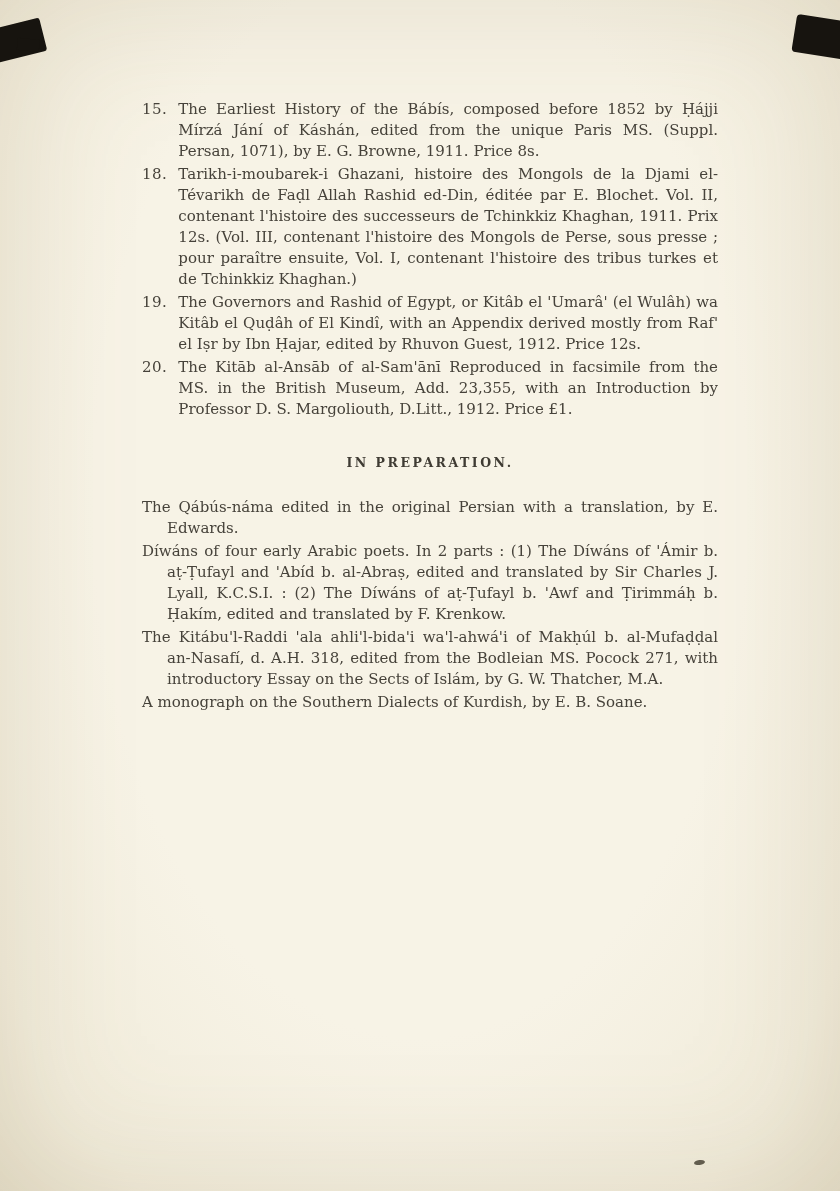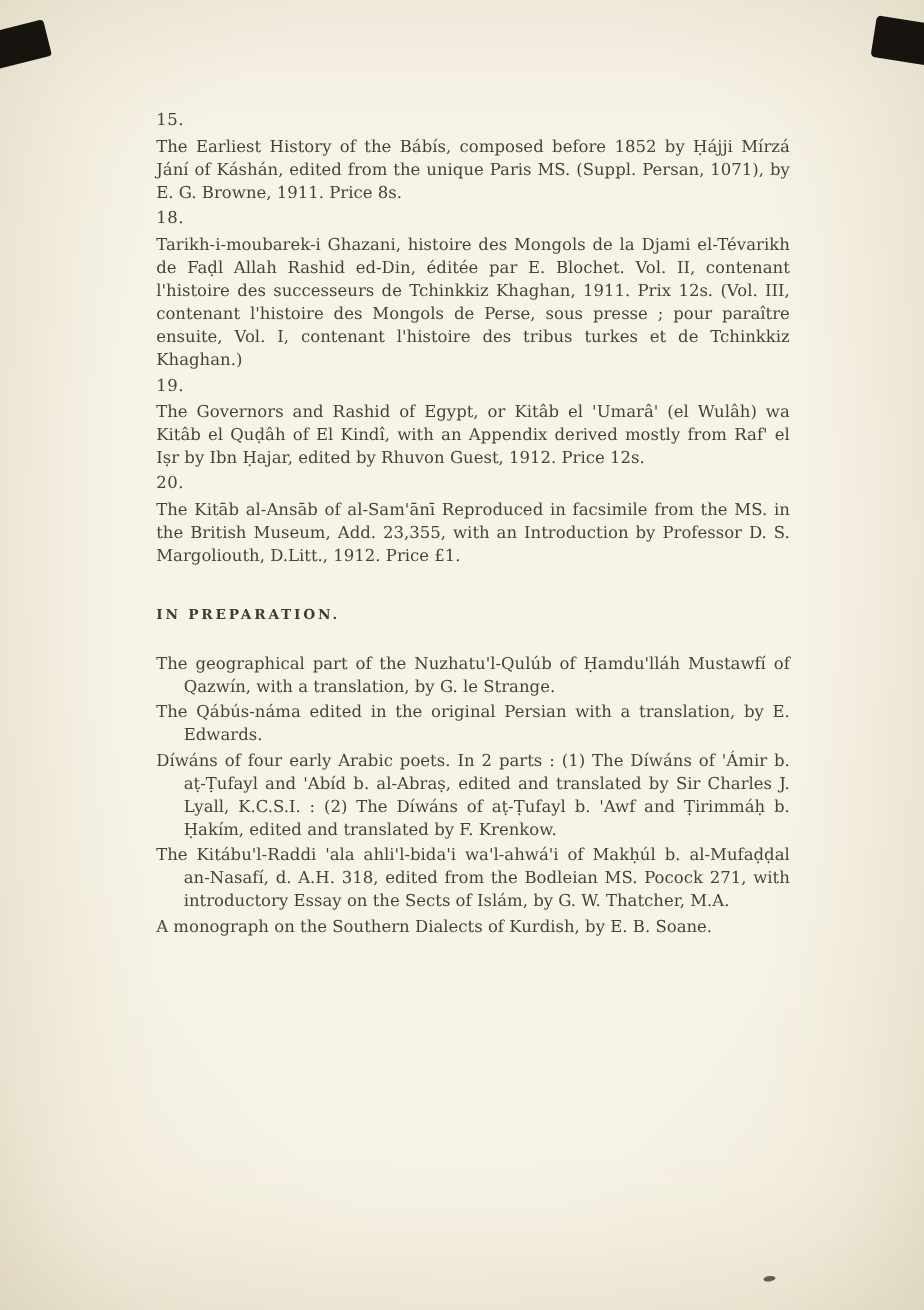--- a/index.html
+++ b/index.html
@@ -15,25 +15,26 @@
   }
   .artifact{position:absolute;background:#17140f;}
   .artifact.tl{left:-14px;top:24px;width:58px;height:34px;transform:rotate(-14deg);border-radius:3px;}
   .artifact.tl::after{content:"";position:absolute;left:30px;top:18px;width:22px;height:12px;background:#17140f;transform:rotate(20deg);}
   .artifact.tr{right:-10px;top:18px;width:56px;height:38px;transform:rotate(9deg);border-radius:4px;}
   .artifact.br{left:694px;top:1160px;width:11px;height:5px;background:#4a4436;border-radius:50%;transform:rotate(-8deg);opacity:.85;}
   .textblock{
     position:absolute;left:142px;top:99px;width:576px;
     font-size:15px;line-height:21px;
   }
-  .num-item{display:flex;margin:0 0 2px 0;flex-direction:column;}
+  .num-item{display:flex;margin:0 0 2px 0;}
   .num{flex:0 0 24px;margin-right:11px;text-align:left;letter-spacing:.5px;}
   .body{flex:1;text-align:justify;}
   .it{}
   .section-heading{
+    text-align:center;
     font-size:12.5px;
     font-weight:700;
     letter-spacing:2.5px;
     color:#3f3b33;
     margin:32px 0 24px 0;
   }
   .prep-item{
     margin:0 0 2px 0;
     padding-left:25px;
     text-indent:-25px;
@@ -66,21 +67,20 @@
       </div>
       <div class="num-item">
         <span class="num">20.</span>
         <span class="body"><span class="it">The </span><span>Kitāb al-Ansāb </span><span class="it">of al-Sam'ānī  Reproduced in facsimile from the MS. in the British Museum, Add. 23,355, with an Introduction by Professor D. S. Margoliouth, D.Litt., 1912.  Price £1.</span></span>
       </div>
     </div>
 
     <h2 class="section-heading">IN PREPARATION.</h2>
 
     <div>
-      <p class="prep-item"><span class="it">The geographical part of the </span><span>Nuzhatu'l-Qulúb </span><span class="it">of Ḥamdu'lláh Mustawfí of Qazwín, with a translation, by G. le Strange.</span></p>
       <p class="prep-item"><span class="it">The </span><span>Qábús-náma </span><span class="it">edited in the original Persian with a translation, by E. Edwards.</span></p>
       <p class="prep-item"><span>Díwáns </span><span class="it">of four early Arabic poets.  In 2 parts : (1) The Díwáns of 'Ámir b. aṭ-Ṭufayl and 'Abíd b. al-Abraṣ, edited and translated by Sir Charles J. Lyall, K.C.S.I. : (2) The Díwáns of aṭ-Ṭufayl b. 'Awf and Ṭirimmáḥ b. Ḥakím, edited and translated by F. Krenkow.</span></p>
       <p class="prep-item"><span class="it">The </span><span>Kitábu'l-Raddi 'ala ahli'l-bida'i wa'l-ahwá'i </span><span class="it">of Makḥúl b. al-Mufaḍḍal an-Nasafí, d. A.H. 318, edited from the Bodleian MS. Pocock 271, with introductory Essay on the Sects of Islám, by G. W. Thatcher, M.A.</span></p>
       <p class="prep-item"><span class="it">A monograph on the </span><span>Southern Dialects of Kurdish, </span><span class="it">by E. B. Soane.</span></p>
     </div>
 
   </div>
 </div>
 
 </body></html>

